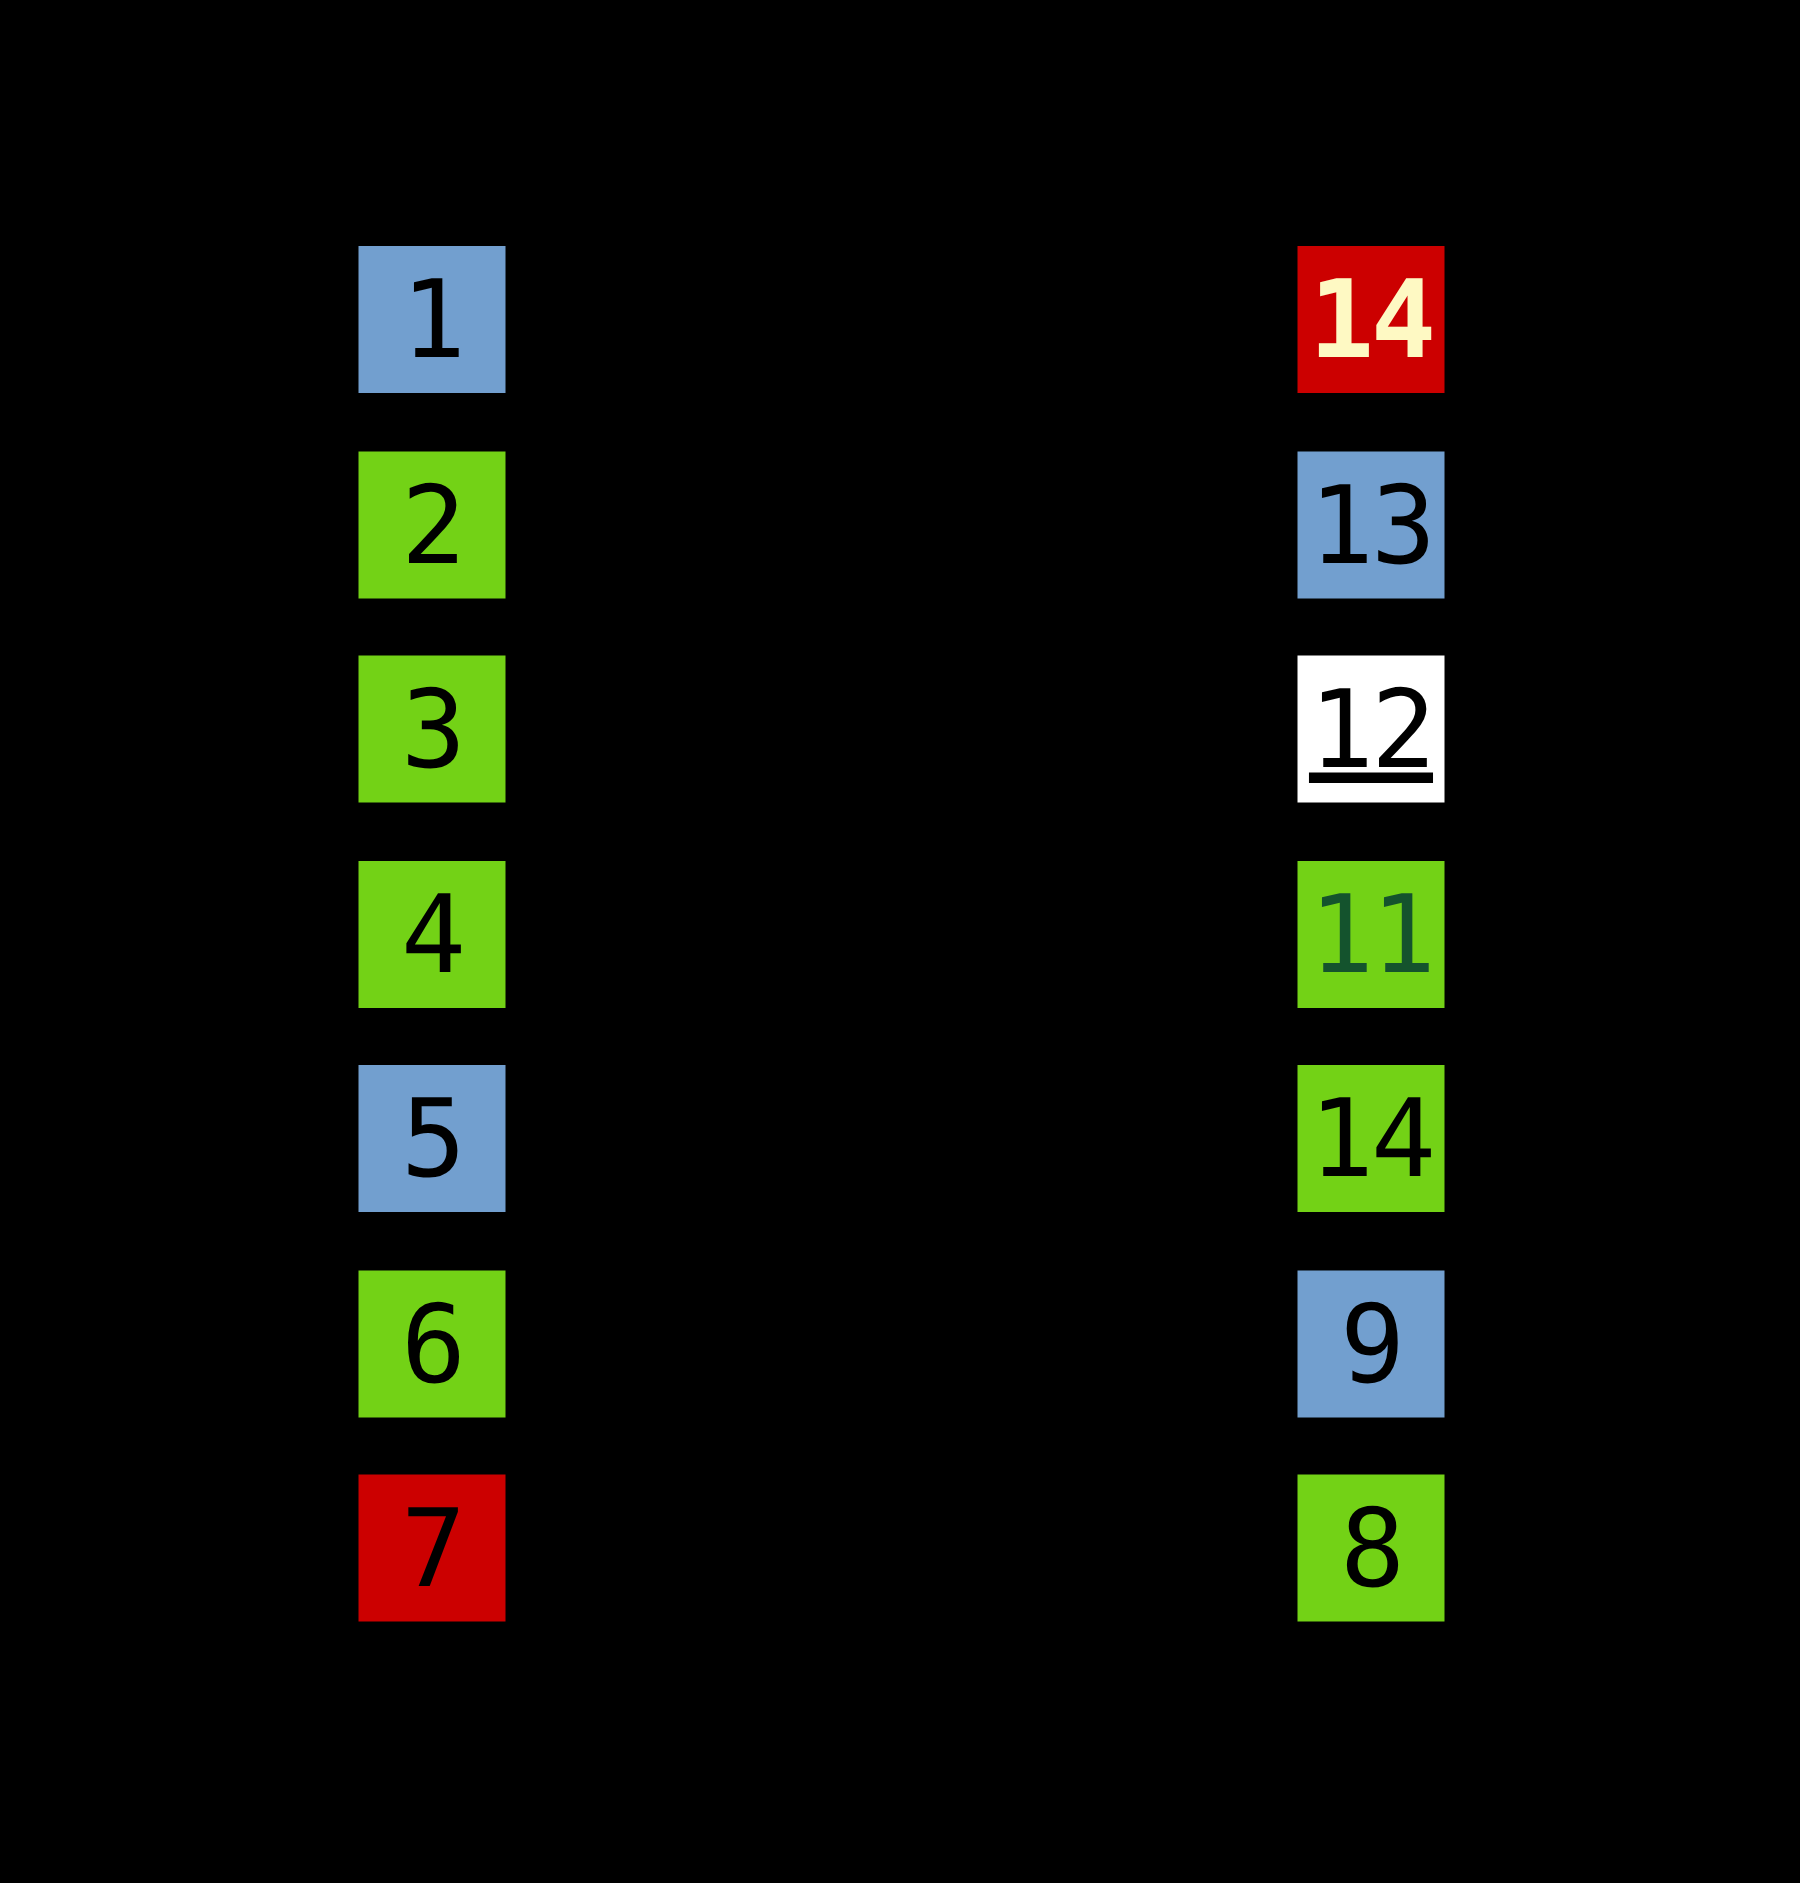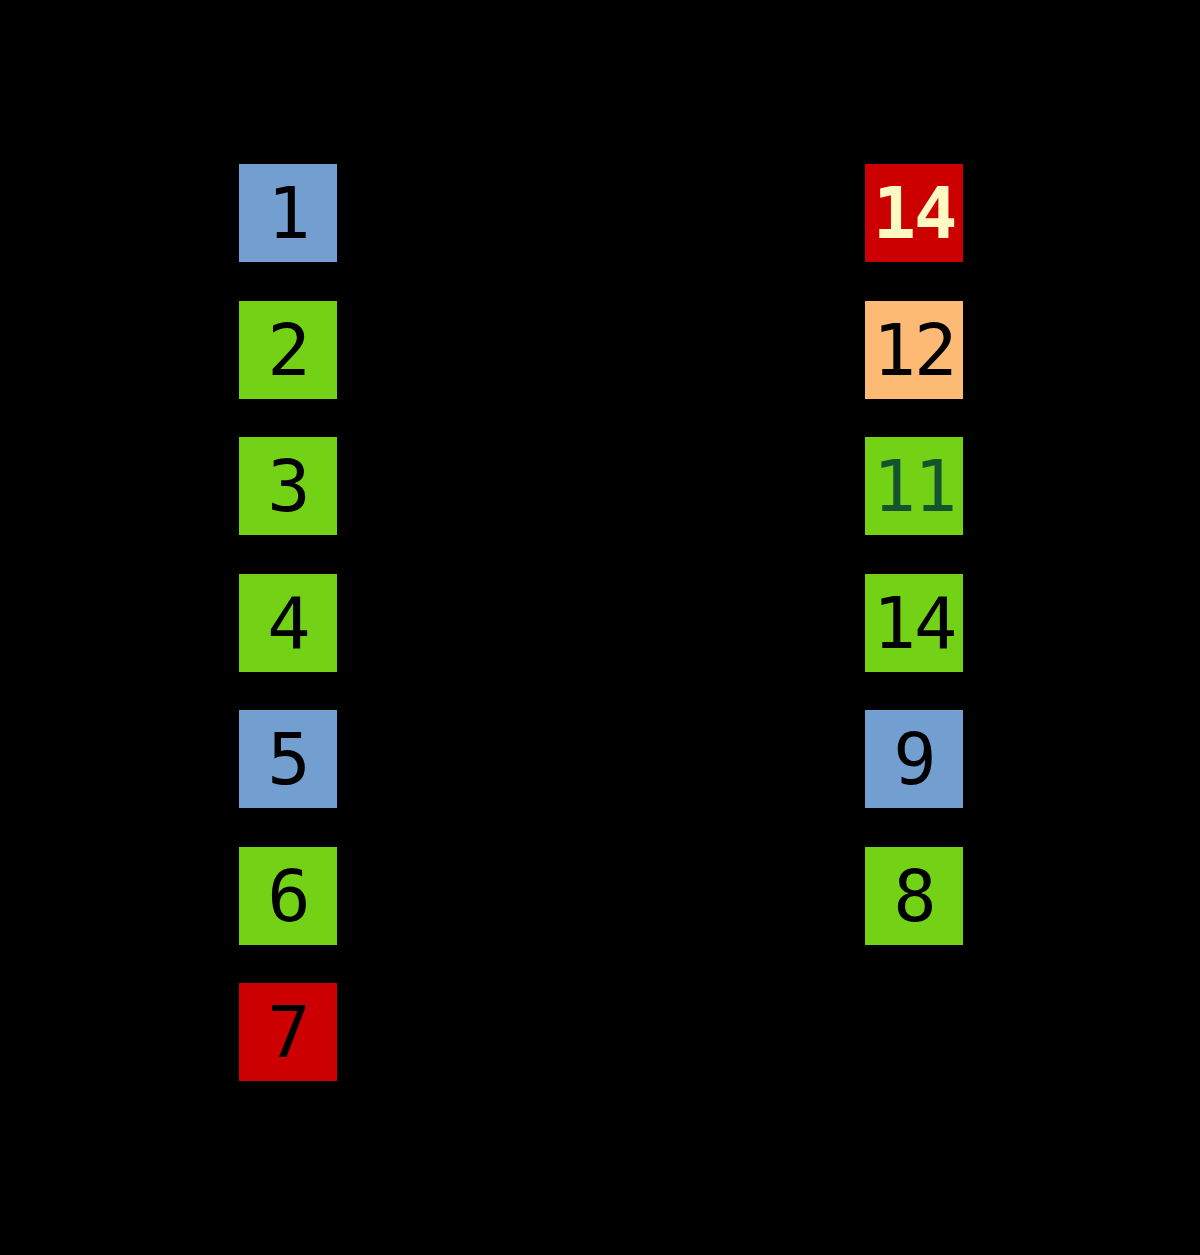--- a/index.html
+++ b/index.html
@@ -51,19 +51,20 @@
       <div class="pin-square" style="background: rgb(114, 159, 207); color: rgb(0, 0, 0);">1</div>
       <div class="pin-square" style="background: rgb(115, 210, 22); color: rgb(0, 0, 0);">2</div>
       <div class="pin-square" style="background: rgb(115, 210, 22); color: rgb(0, 0, 0);">3</div>
       <div class="pin-square" style="background: rgb(115, 210, 22); color: rgb(0, 0, 0);">4</div>
       <div class="pin-square" style="background: rgb(114, 159, 207); color: rgb(0, 0, 0);">5</div>
       <div class="pin-square" style="background: rgb(115, 210, 22); color: rgb(0, 0, 0);">6</div>
       <div class="pin-square" style="background: rgb(204, 0, 0); color: rgb(0, 0, 0);">7</div>
     </div>
   <div class="pin-column right">
       <div class="pin-square" style="background: rgb(204, 0, 0); color: #fef9c3; font-weight: bold;">14</div>
-      <div class="pin-square" style="background: #fdba74; color: rgb(0, 0, 0);">12</div>
+      <div class="pin-square" style="background: rgb(114, 159, 207); color: rgb(0, 0, 0);">13</div>
+      <div class="pin-square" style="background: #ffffff; color: rgb(0, 0, 0); text-decoration: underline;">12</div>
       <div class="pin-square" style="background: rgb(115, 210, 22); color: #14532d;">11</div>
       <div class="pin-square" style="background: rgb(115, 210, 22); color: rgb(0, 0, 0);">14</div>
       <div class="pin-square" style="background: rgb(114, 159, 207); color: rgb(0, 0, 0);">9</div>
       <div class="pin-square" style="background: rgb(115, 210, 22); color: rgb(0, 0, 0);">8</div>
     </div>
 </div>
 
 </body></html>

